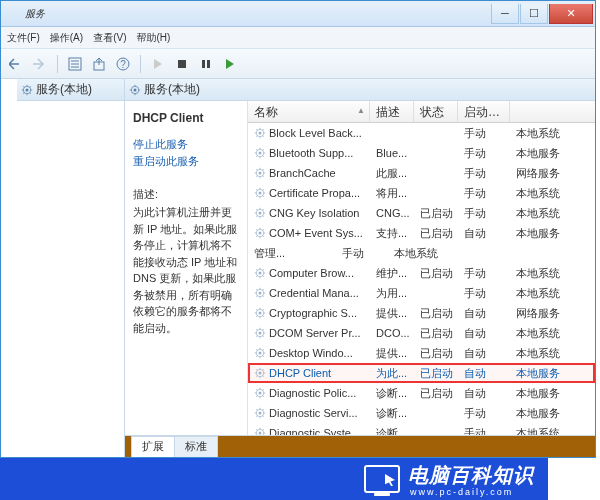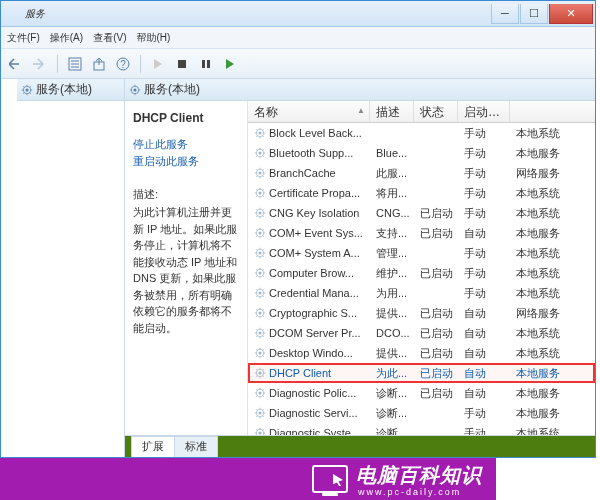--- a/index.html
+++ b/index.html
@@ -43,25 +43,25 @@
   .row .cell { padding: 0 6px; overflow: hidden; white-space: nowrap; text-overflow: ellipsis; display: flex; align-items: center; }
   .row .cell.name svg { margin-right: 3px; flex: 0 0 auto; }
   .row.selected { outline: 2px solid #e33; outline-offset: -2px; background: rgba(227, 50, 50, 0.05); }
   .row.selected .cell { color: #0a5db0; }
   .col-name  { width: 122px; }
   .col-desc  { width: 44px; }
   .col-state { width: 44px; }
   .col-stype { width: 52px; }
   .col-logon { width: 64px; }
   
-  .tabs { height: 22px; border-top: 1px solid #c8d8e8; padding-left: 6px; display: flex; align-items: flex-end; background: #4d7c0f; }
+  .tabs { height: 22px; border-top: 1px solid #c8d8e8; padding-left: 6px; display: flex; align-items: flex-end; background: #a16207; }
   .tab { font-size: 11px; padding: 2px 10px 3px; border: 1px solid #c8d8e8; border-bottom: none; background: #fff; margin-right: -1px; cursor: default; }
   .tab.inactive { background: #e8f0f7; }
   
-  .watermark { position: absolute; left: 0; bottom: 0; width: 496px; height: 42px; background: #a21caf; display: flex; align-items: center; justify-content: flex-end; padding-right: 14px; margin-top: 28px; }
+  .watermark { position: absolute; left: 0; bottom: 0; width: 548px; height: 42px; background: #1d4ed8; display: flex; align-items: center; justify-content: flex-end; padding-right: 14px; margin-top: 28px; }
   .watermark .monitor { width: 36px; height: 28px; border: 2px solid #fff; border-radius: 3px; margin-right: 8px; position: relative; }
   .watermark .monitor::after { content: ""; position: absolute; bottom: -5px; left: 50%; transform: translateX(-50%); width: 16px; height: 3px; background: #fff; border-radius: 1px; }
   .watermark .monitor .inner { position: absolute; inset: 3px 3px 5px 3px; display: flex; align-items: flex-end; justify-content: flex-end; }
   .watermark .monitor .cursor { width: 10px; height: 12px; background: #fff; clip-path: polygon(0 0, 100% 50%, 55% 62%, 80% 100%, 60% 100%, 40% 70%, 0 85%); }
   .watermark .wm-text { color: #fff; font-size: 20px; font-style: italic; font-weight: bold; letter-spacing: 1px; }
   .watermark .wm-sub { color: #fff; font-size: 9px; letter-spacing: 2px; margin-left: 2px; margin-top: -2px; }
   .gear-icon { width: 12px; height: 12px; }
   
   .list-body::-webkit-scrollbar { width: 16px; }
   .list-body::-webkit-scrollbar-track { background: #f0f0f0; border-left: 1px solid #d0d0d0; }
@@ -262,28 +262,20 @@
                     <path d="M8 1 V3 M8 13 V15 M1 8 H3 M13 8 H15 M3 3 L4.5 4.5 M11.5 11.5 L13 13 M3 13 L4.5 11.5 M11.5 4.5 L13 3" stroke="#9bb2c8" stroke-width="1"></path>
                   </svg>
                   <span>COM+ Event Sys...</span>
                 </div>
                 <div class="cell col-desc">支持...</div>
                 <div class="cell col-state">已启动</div>
                 <div class="cell col-stype">自动</div>
                 <div class="cell col-logon">本地服务</div>
               </div>
               <div class="row">
-                <div class="cell name col-name">
-                  <svg width="12" height="12" viewBox="0 0 16 16">
-                    <circle cx="8" cy="8" r="5" fill="none" stroke="#9bb2c8" stroke-width="1"></circle>
-                    <circle cx="8" cy="8" r="2" fill="#9bb2c8"></circle>
-                    <path d="M8 1 V3 M8 13 V15 M1 8 H3 M13 8 H15 M3 3 L4.5 4.5 M11.5 11.5 L13 13 M3 13 L4.5 11.5 M11.5 4.5 L13 3" stroke="#9bb2c8" stroke-width="1"></path>
-                  </svg>
-                  <span>COM+ System A...</span>
-                </div>
                 <div class="cell col-desc">管理...</div>
                 <div class="cell col-state"></div>
                 <div class="cell col-stype">手动</div>
                 <div class="cell col-logon">本地系统</div>
               </div>
               <div class="row">
                 <div class="cell name col-name">
                   <svg width="12" height="12" viewBox="0 0 16 16">
                     <circle cx="8" cy="8" r="5" fill="none" stroke="#9bb2c8" stroke-width="1"></circle>
                     <circle cx="8" cy="8" r="2" fill="#9bb2c8"></circle>

